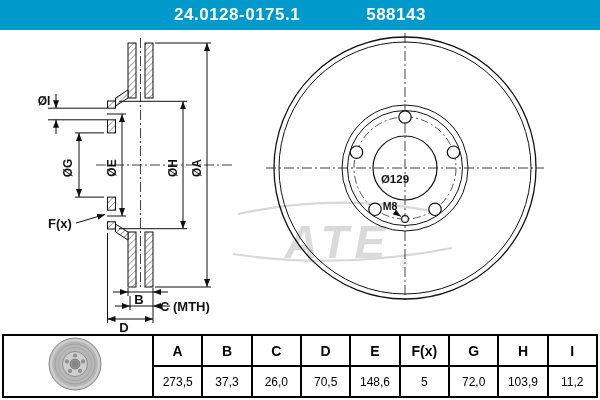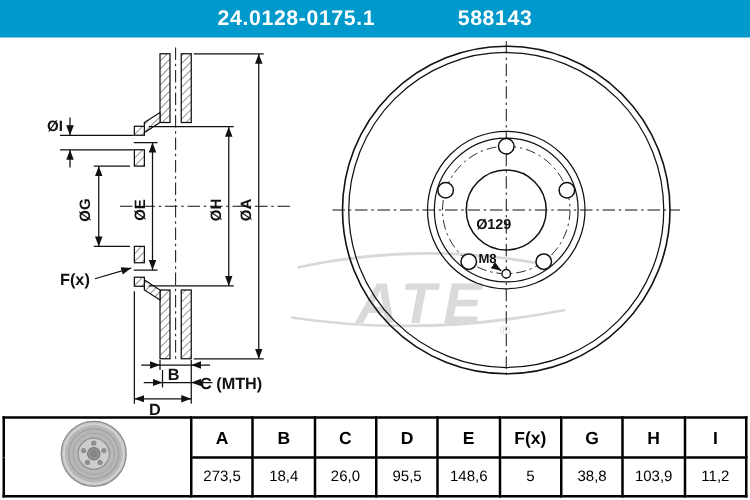--- a/index.html
+++ b/index.html
@@ -179,25 +179,25 @@
       <td class="hd">C</td>
       <td class="hd">D</td>
       <td class="hd">E</td>
       <td class="hd">F(x)</td>
       <td class="hd">G</td>
       <td class="hd">H</td>
       <td class="hd">I</td>
     </tr>
     <tr>
       <td class="val">273,5</td>
-      <td class="val">18,4</td>
+      <td class="val">37,3</td>
       <td class="val">26,0</td>
-      <td class="val">95,5</td>
+      <td class="val">70,5</td>
       <td class="val">148,6</td>
       <td class="val">5</td>
-      <td class="val">38,8</td>
+      <td class="val">72,0</td>
       <td class="val">103,9</td>
       <td class="val">11,2</td>
     </tr>
   </tbody>
     </table>
 
 </div>
 
 </body></html>

